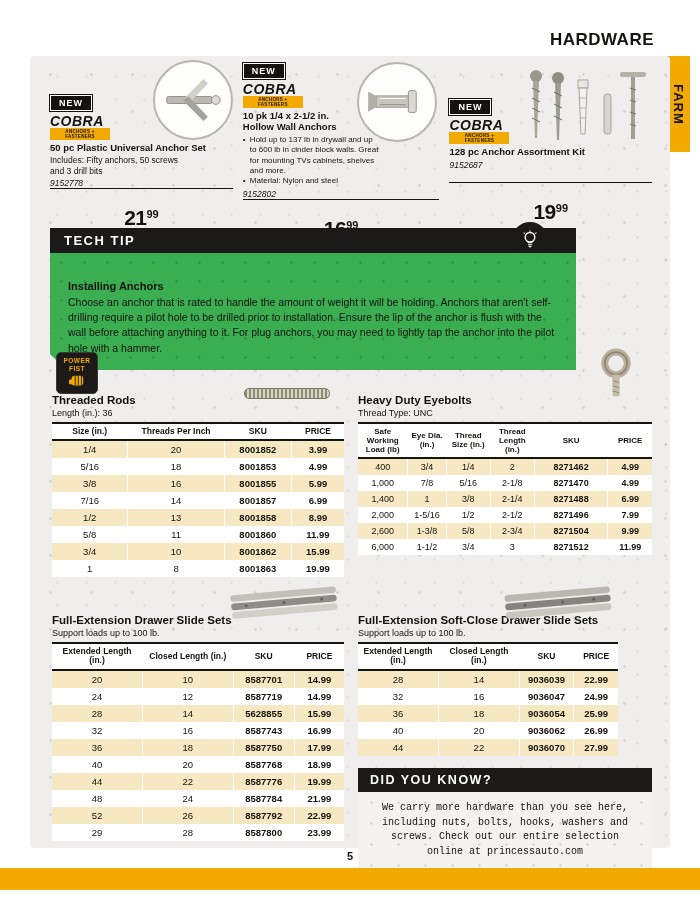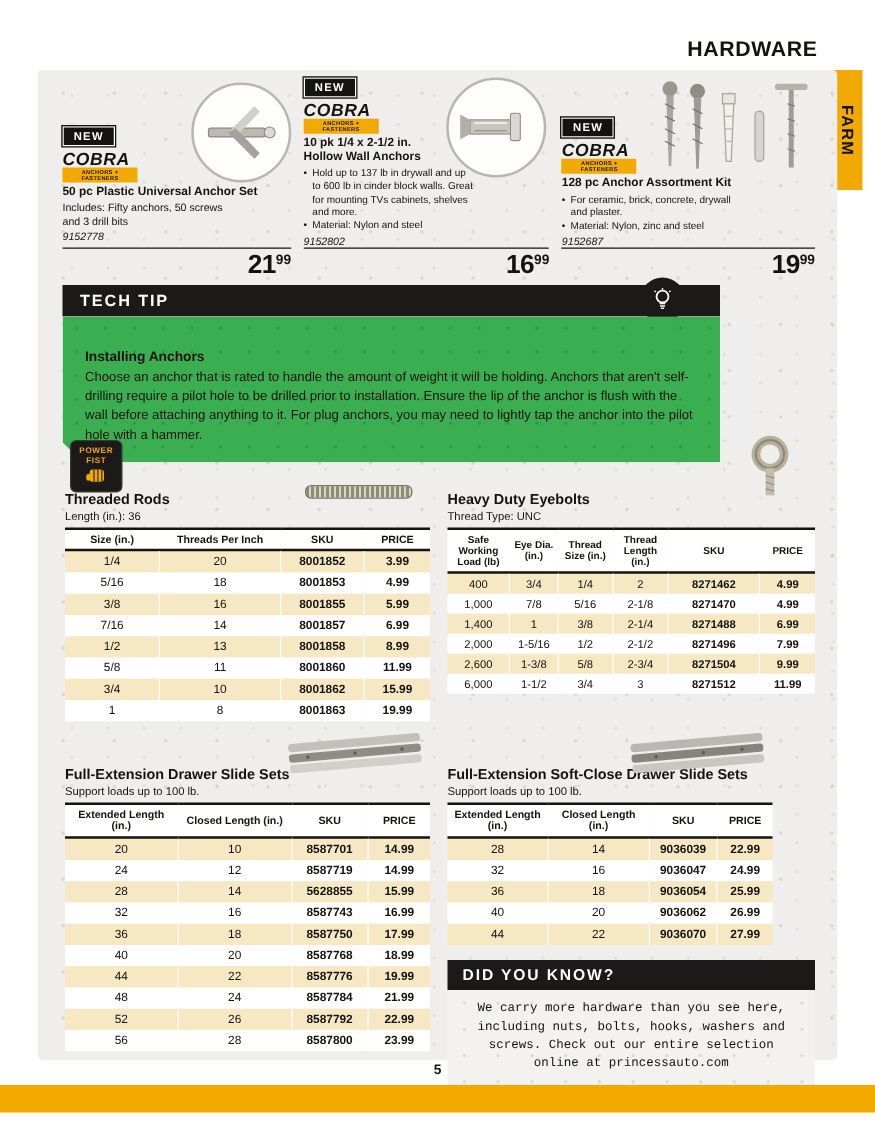--- a/index.html
+++ b/index.html
@@ -36,21 +36,21 @@
   .circle-img { width:80px; height:80px; border-radius:50%; background:#fdfdfc; border:2px solid #b9b6b0;
     display:flex; align-items:center; justify-content:center; overflow:hidden; flex:none; }
   .circle-img.abs { position:absolute; top:2px; right:2px; }
   .prod-title { font-weight:bold; font-size:9.5px; line-height:1.15; margin-top:3px; }
   .prod-title.narrow { width:118px; }
   .prod-desc { font-size:8.5px; line-height:1.25; width:132px; margin-top:1px; }
   .bullets { list-style:none; margin-top:2px; width:136px; }
   .bullets li { font-size:8px; line-height:1.3; position:relative; padding-left:7px; }
   .bullets li::before { content:"\2022"; position:absolute; left:0; }
   .prod-sku { font-size:8.5px; font-style:italic; margin-top:2px; }
-  .price-row { border-top:1.5px solid #15130f; margin-top:auto; padding-top:1px; text-align:right; }
+  .price-row { border-top:1.5px solid #15130f; margin-top:auto; padding-top:17px; text-align:center; }
   .price-d { font-size:21px; font-weight:bold; letter-spacing:-.5px; }
   .price-c { font-size:11px; font-weight:bold; position:relative; top:-7px; }
 
   .prod3-top { display:flex; justify-content:space-between; align-items:flex-end; height:84px; }
 
   
   .tech-tip { position:absolute; left:20px; top:172px; width:526px; }
   .black-bar { background:#1b1a18; color:#fff; font-weight:bold; font-size:13px; letter-spacing:1.5px;
     padding:5px 14px; position:relative; height:25px; }
   .bulb-circle { position:absolute; right:28px; top:-6px; width:36px; height:36px; border-radius:50%;
@@ -210,24 +210,20 @@
                 <line x1="110" y1="20" x2="116" y2="22"></line>
                 <line x1="110" y1="32" x2="116" y2="34"></line>
                 <line x1="110" y1="44" x2="116" y2="46"></line>
                 <line x1="110" y1="56" x2="116" y2="58"></line>
               </g>
 
             <rect x="84" y="26" width="7" height="40" rx="3" fill="#d8d5cf" stroke="#a8a59d"></rect>
           </svg>
         </div>
         <div class="prod-title">128 pc Anchor Assortment Kit</div>
-        <ul class="bullets">
-            <li>For ceramic, brick, concrete, drywall and plaster.</li>
-            <li>Material: Nylon, zinc and steel</li>
-          </ul>
         <div class="prod-sku">9152687</div>
         <div class="price-row">
           <span class="price-d">19</span><span class="price-c">99</span>
         </div>
       </div>
     </div>
 
     <div class="tech-tip">
       <div class="black-bar">
         <span>TECH TIP</span>
@@ -491,21 +487,21 @@
               <td>8587784</td>
               <td>21.99</td>
             </tr>
             <tr>
               <td>52</td>
               <td>26</td>
               <td>8587792</td>
               <td>22.99</td>
             </tr>
             <tr>
-              <td>56</td>
+              <td>29</td>
               <td>28</td>
               <td>8587800</td>
               <td>23.99</td>
             </tr>
           </tbody>
       </table>
     </div>
 
     <div class="tbl-block" id="soft-block">
       <svg class="slides-img" width="116" height="34" viewBox="0 0 120 36">

